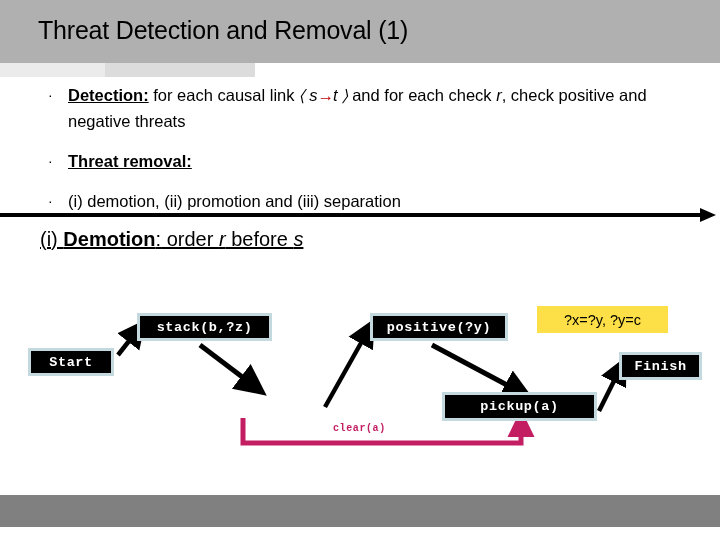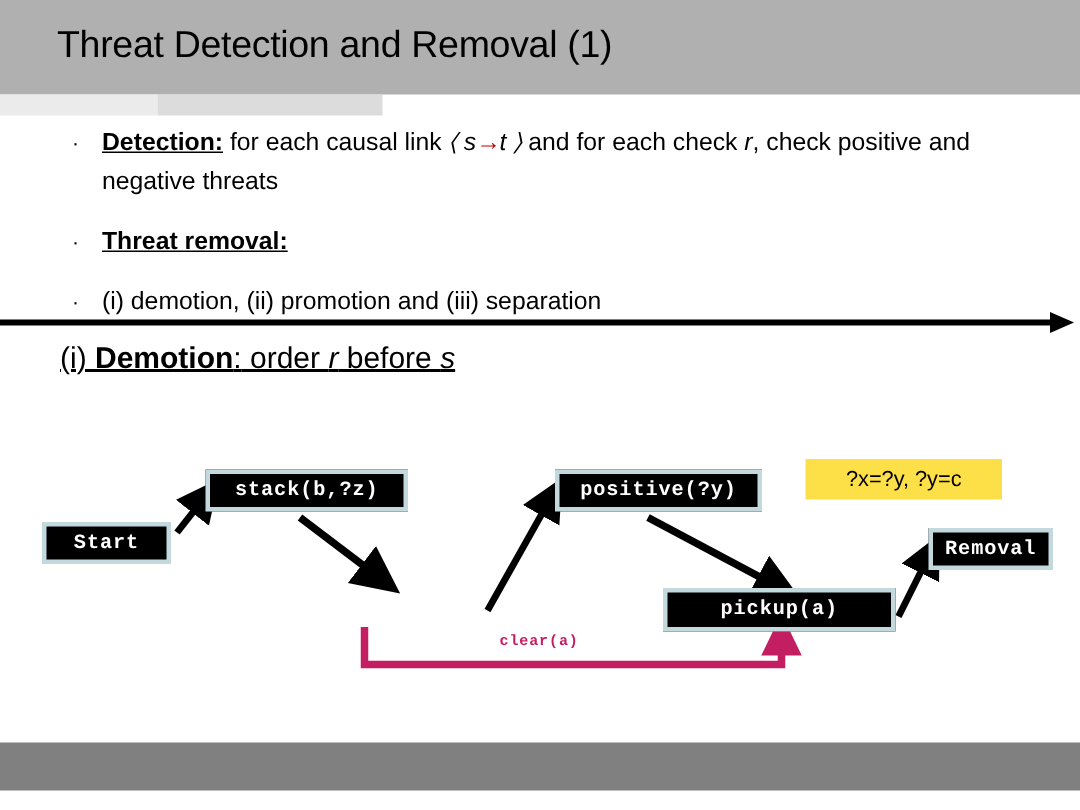--- a/index.html
+++ b/index.html
@@ -225,19 +225,19 @@
 
     <line x1="599" y1="156" x2="622" y2="110" stroke="#000000" stroke-width="4.5" marker-end="url(#ah-black)"></line>
 
     <polyline points="243,163 243,188 521,188 521,166" fill="none" stroke="#c41e63" stroke-width="5" marker-end="url(#ah-pink)"></polyline>
   </svg>
 
   <div class="node-box" id="node-start">Start</div>
   <div class="node-box" id="node-stack">stack(b,?z)</div>
   <div class="node-box" id="node-putdown">positive(?y)</div>
   <div class="node-box" id="node-pickup">pickup(a)</div>
-  <div class="node-box" id="node-finish">Removal</div>
+  <div class="node-box" id="node-finish">Finish</div>
 
 </div>
 
 <div id="causal-link-label">clear(a)</div>
 
 <div id="footer-bar"></div>
 
 </body></html>

